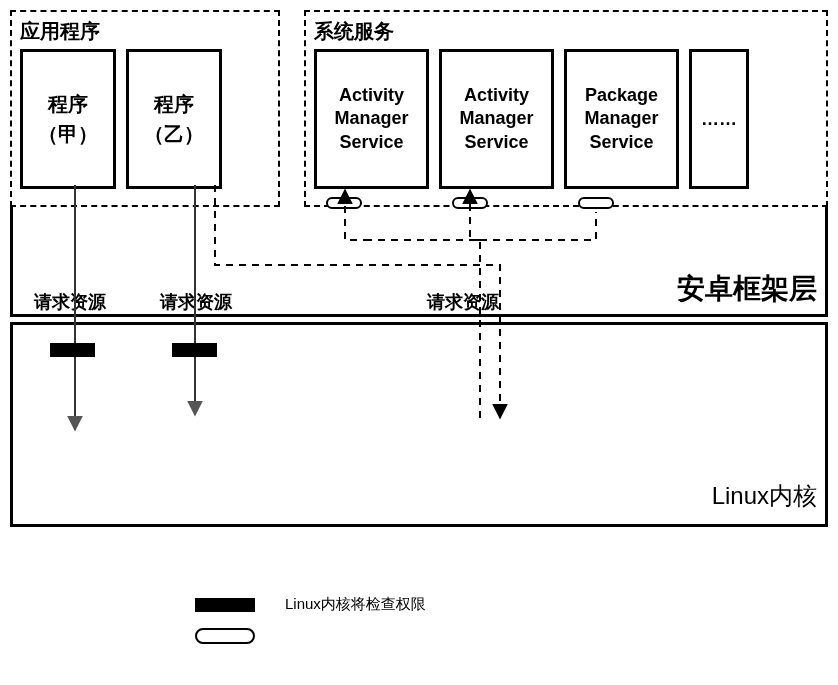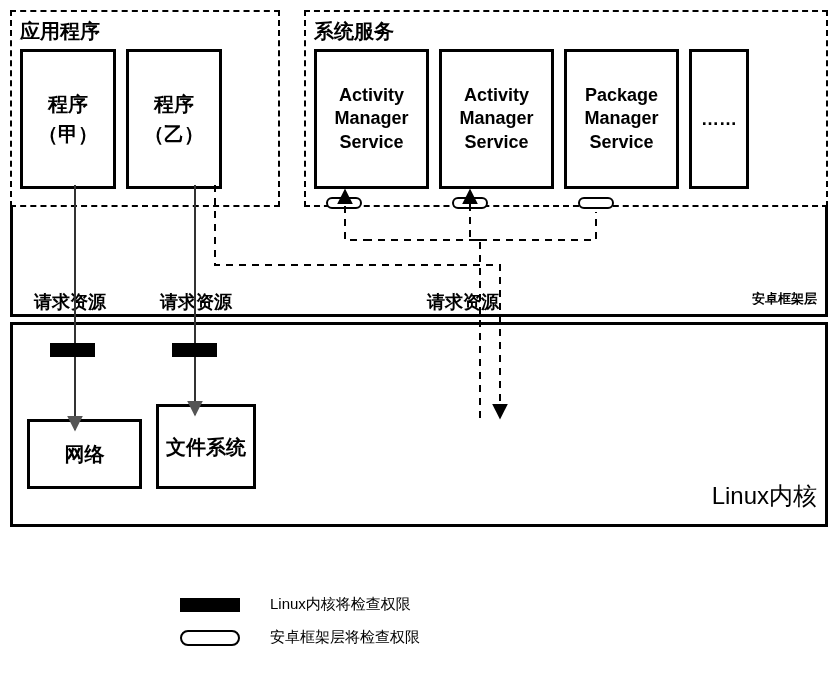--- a/index.html
+++ b/index.html
@@ -51,21 +51,21 @@
     .svc-box { width: 115px; height: 140px; font-size: 18px; line-height: 1.3; }
     .more-box { width: 60px; height: 140px; font-size: 18px; }
     .framework-layer {
       width: 818px;
       height: 110px;
       border-top: none;
       position: relative;
     }
     .framework-layer .layer-label {
       position: absolute; right: 8px; bottom: 6px;
-      font-size: 13px; font-weight: bold;
+      font-size: 28px; font-weight: bold;
     }
     .kernel-layer {
       width: 818px;
       height: 205px;
       margin-top: 5px;
       position: relative;
       padding: 10px;
     }
     .kernel-layer .layer-label {
       position: absolute; right: 8px; bottom: 12px;
@@ -97,21 +97,21 @@
       flex-direction: column;
       text-align: center; font-weight: bold; font-size: 20px; line-height: 1.3;
       background: #fff;
     }
     .req-label {
       position: absolute;
       font-size: 18px; font-weight: bold;
     }
     .legend {
       position: absolute;
-      left: 180px;
+      left: 195px;
       top: 595px;
       font-size: 15px;
     }
     .legend-row {
       display: flex; align-items: center; gap: 30px; margin-bottom: 14px;
     }
     .legend-solid {
       width: 60px; height: 14px; background: #000;
     }
     .legend-oval {
@@ -172,48 +172,38 @@
       </div>
     </div>
   </div>
 </div>
 
 <div class="layer framework-layer">
   <div class="layer-label">安卓框架层</div>
 </div>
 
 <div class="layer kernel-layer">
-  <div class="kernel-boxes">
-    <div class="kernel-box net-box">
-      <span>网络</span>
-    </div>
-    <div class="kernel-box fs-box">
-      <span>文件</span>
-      <span>系统</span>
-    </div>
-  </div>
   <div class="layer-label">Linux内核</div>
 </div>
 
 <div class="req-label" style="left:34px; top:290px;">请求资源</div>
 <div class="req-label" style="left:160px; top:290px;">请求资源</div>
 <div class="req-label" style="left:427px; top:290px;">请求资源</div>
 
 <div class="oval-check" style="left:326px; top:197px;"></div>
 <div class="oval-check" style="left:452px; top:197px;"></div>
 <div class="oval-check" style="left:578px; top:197px;"></div>
 
 <div class="legend">
   <div class="legend-row">
     <div class="legend-solid"></div>
     <span>Linux内核将检查权限</span>
   </div>
   <div class="legend-row">
     <div class="legend-oval"></div>
-    <span>安卓框架层将检查权限</span>
   </div>
 </div>
 
 <svg class="arrows">
   <defs>
     <marker id="arrow" viewBox="0 0 10 10" refX="9" refY="5" markerWidth="8" markerHeight="8" orient="auto-start-reverse">
       <path d="M 0 0 L 10 5 L 0 10 z" fill="#000"></path>
     </marker>
     <marker id="arrow-gray" viewBox="0 0 10 10" refX="9" refY="5" markerWidth="8" markerHeight="8" orient="auto-start-reverse">
       <path d="M 0 0 L 10 5 L 0 10 z" fill="#555"></path>

